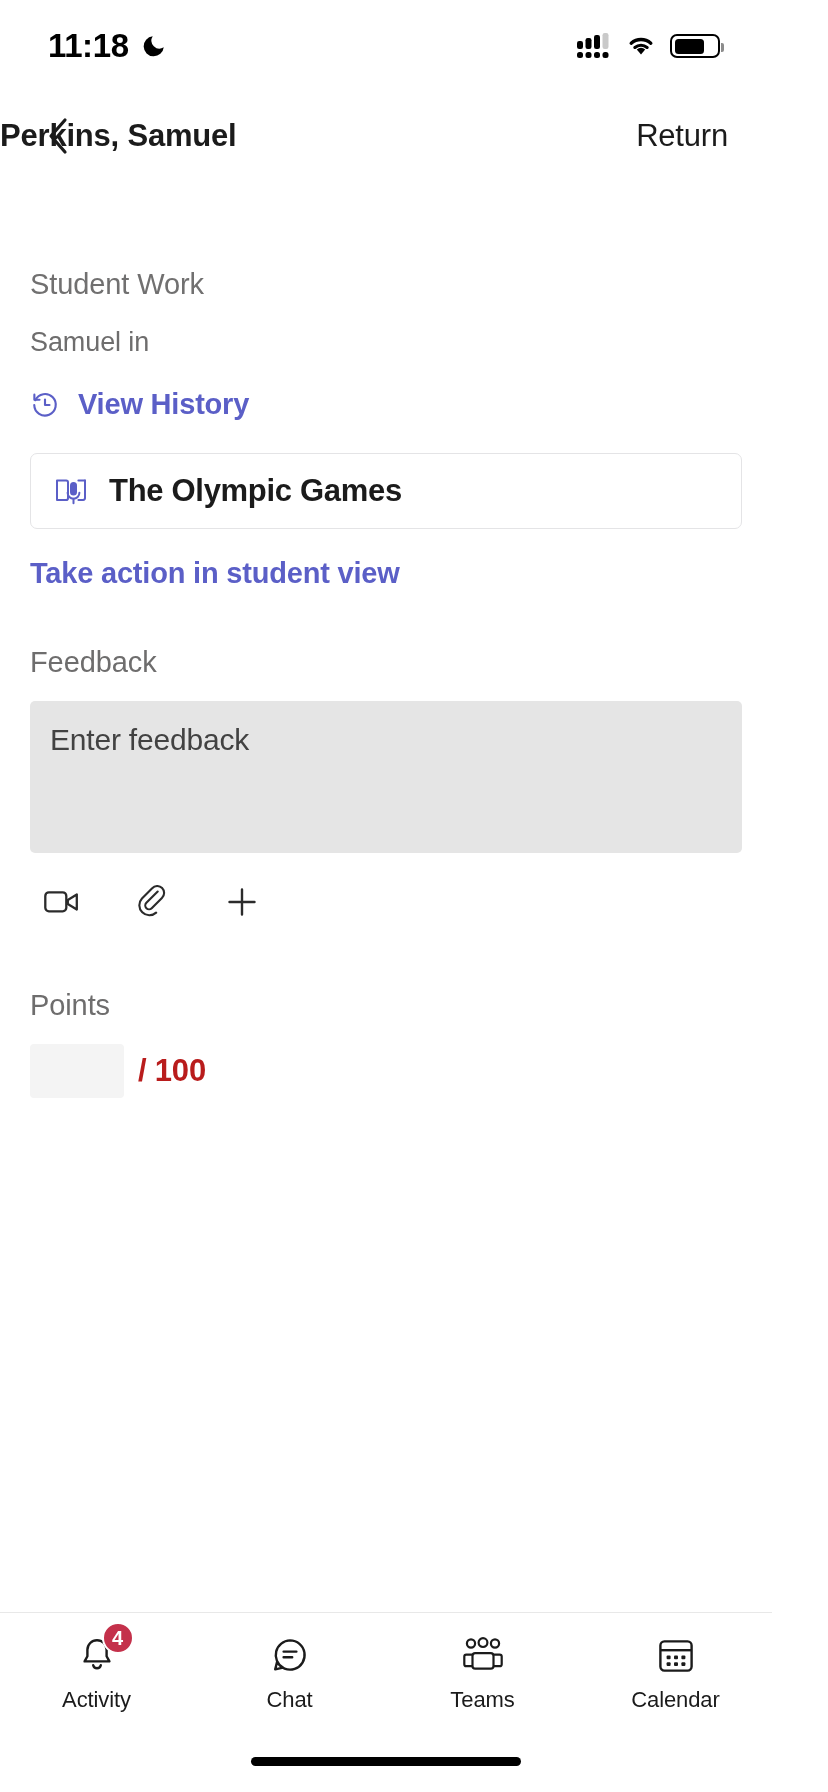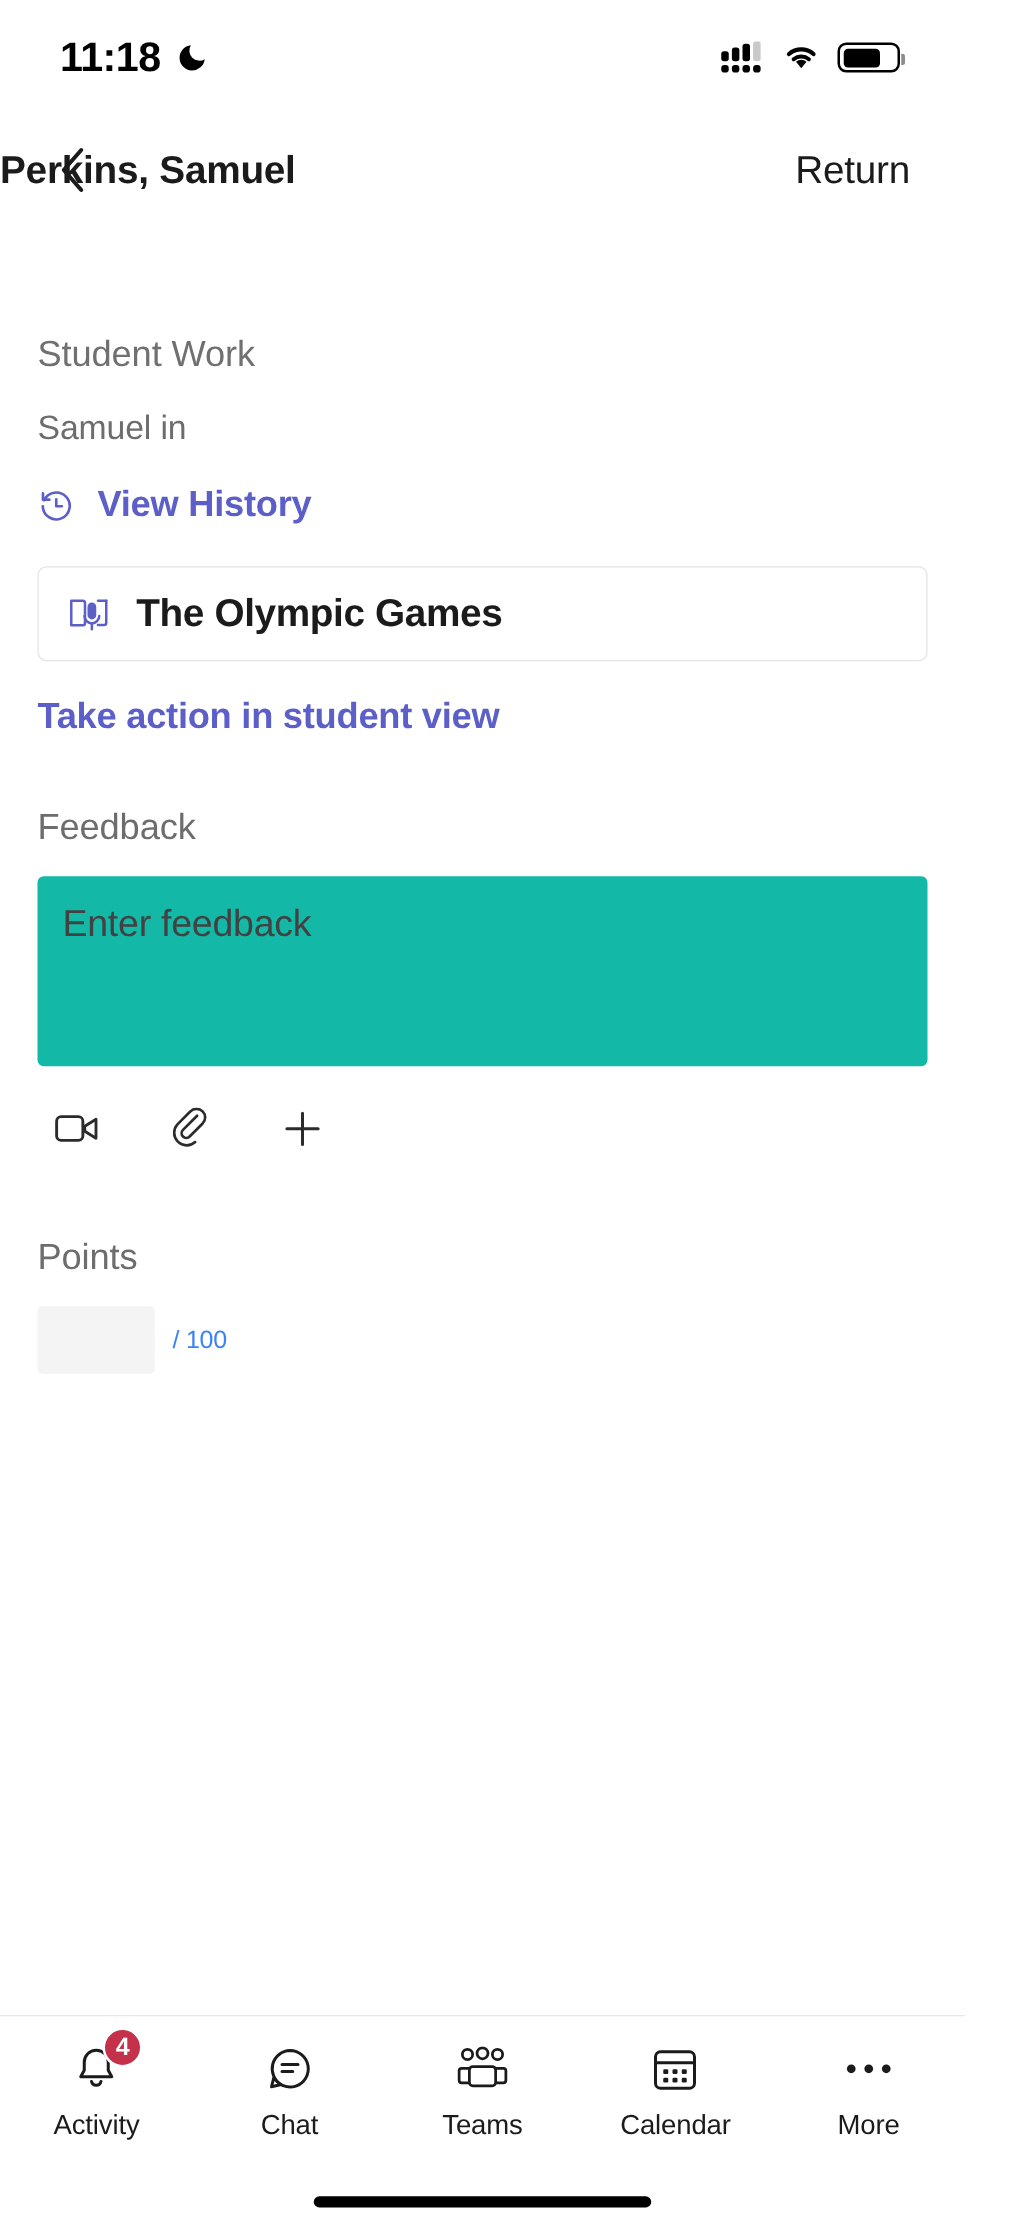--- a/index.html
+++ b/index.html
@@ -139,21 +139,21 @@
   }
 
   .feedback-label {
     font-size: 29px; color: #6e6d6d; font-weight: 400;
     margin-top: 56px;
     letter-spacing: -0.1px;
   }
   .feedback-box {
     margin-top: 22px;
     height: 152px;
-    background: #14b8a6;
+    background: #e5e5e5;
     border: none; border-radius: 5px;
     width: 100%;
     padding: 22px 20px;
     font-size: 30px;
     font-family: "Liberation Sans", sans-serif;
     color: #1b1b1b;
     resize: none;
     letter-spacing: -0.2px;
   }
   .feedback-box::placeholder { color: #424242; opacity: 1; }
@@ -181,21 +181,21 @@
     gap: 14px; margin-top: 22px;
   }
   .points-input {
     width: 94px; height: 54px;
     background: #f4f4f4; border: none; border-radius: 4px;
     font-size: 29px; color: #1b1b1b;
     font-family: "Liberation Sans", sans-serif;
     padding: 0 12px;
   }
   .points-max {
-    font-size: 20px; color: #3b82f6; font-weight: 400;
+    font-size: 31px; color: #b91c1c; font-weight: 700;
     letter-spacing: -0.2px;
   }
 
   
   .tab-bar {
     flex: 0 0 118px;
     border-top: 1.5px solid #e8e8e8;
     display: flex; align-items: stretch;
     background: #fff;
   }
@@ -394,30 +394,20 @@
           <rect x="17" y="19.4" width="4" height="3.8" rx="1" fill="#1b1b1b"></rect>
           <rect x="24.4" y="19.4" width="4" height="3.8" rx="1" fill="#1b1b1b"></rect>
           <rect x="9.6" y="26.2" width="4" height="3.8" rx="1" fill="#1b1b1b"></rect>
           <rect x="17" y="26.2" width="4" height="3.8" rx="1" fill="#1b1b1b"></rect>
           <rect x="24.4" y="26.2" width="4" height="3.8" rx="1" fill="#1b1b1b"></rect>
         </svg>
       </div>
       <span class="tab-label">Calendar</span>
     </div>
 
-    <div class="tab">
-      <div class="tab-ico">
-        <svg width="40" height="14" viewBox="0 0 40 14">
-          <circle cx="6" cy="7" r="3.5" fill="#1b1b1b"></circle>
-          <circle cx="20" cy="7" r="3.5" fill="#1b1b1b"></circle>
-          <circle cx="34" cy="7" r="3.5" fill="#1b1b1b"></circle>
-        </svg>
-      </div>
-      <span class="tab-label">More</span>
-    </div>
 
   </div>
 
   <div class="home-area">
     <div class="home-bar"></div>
   </div>
 
 </div>
 
 </body></html>

